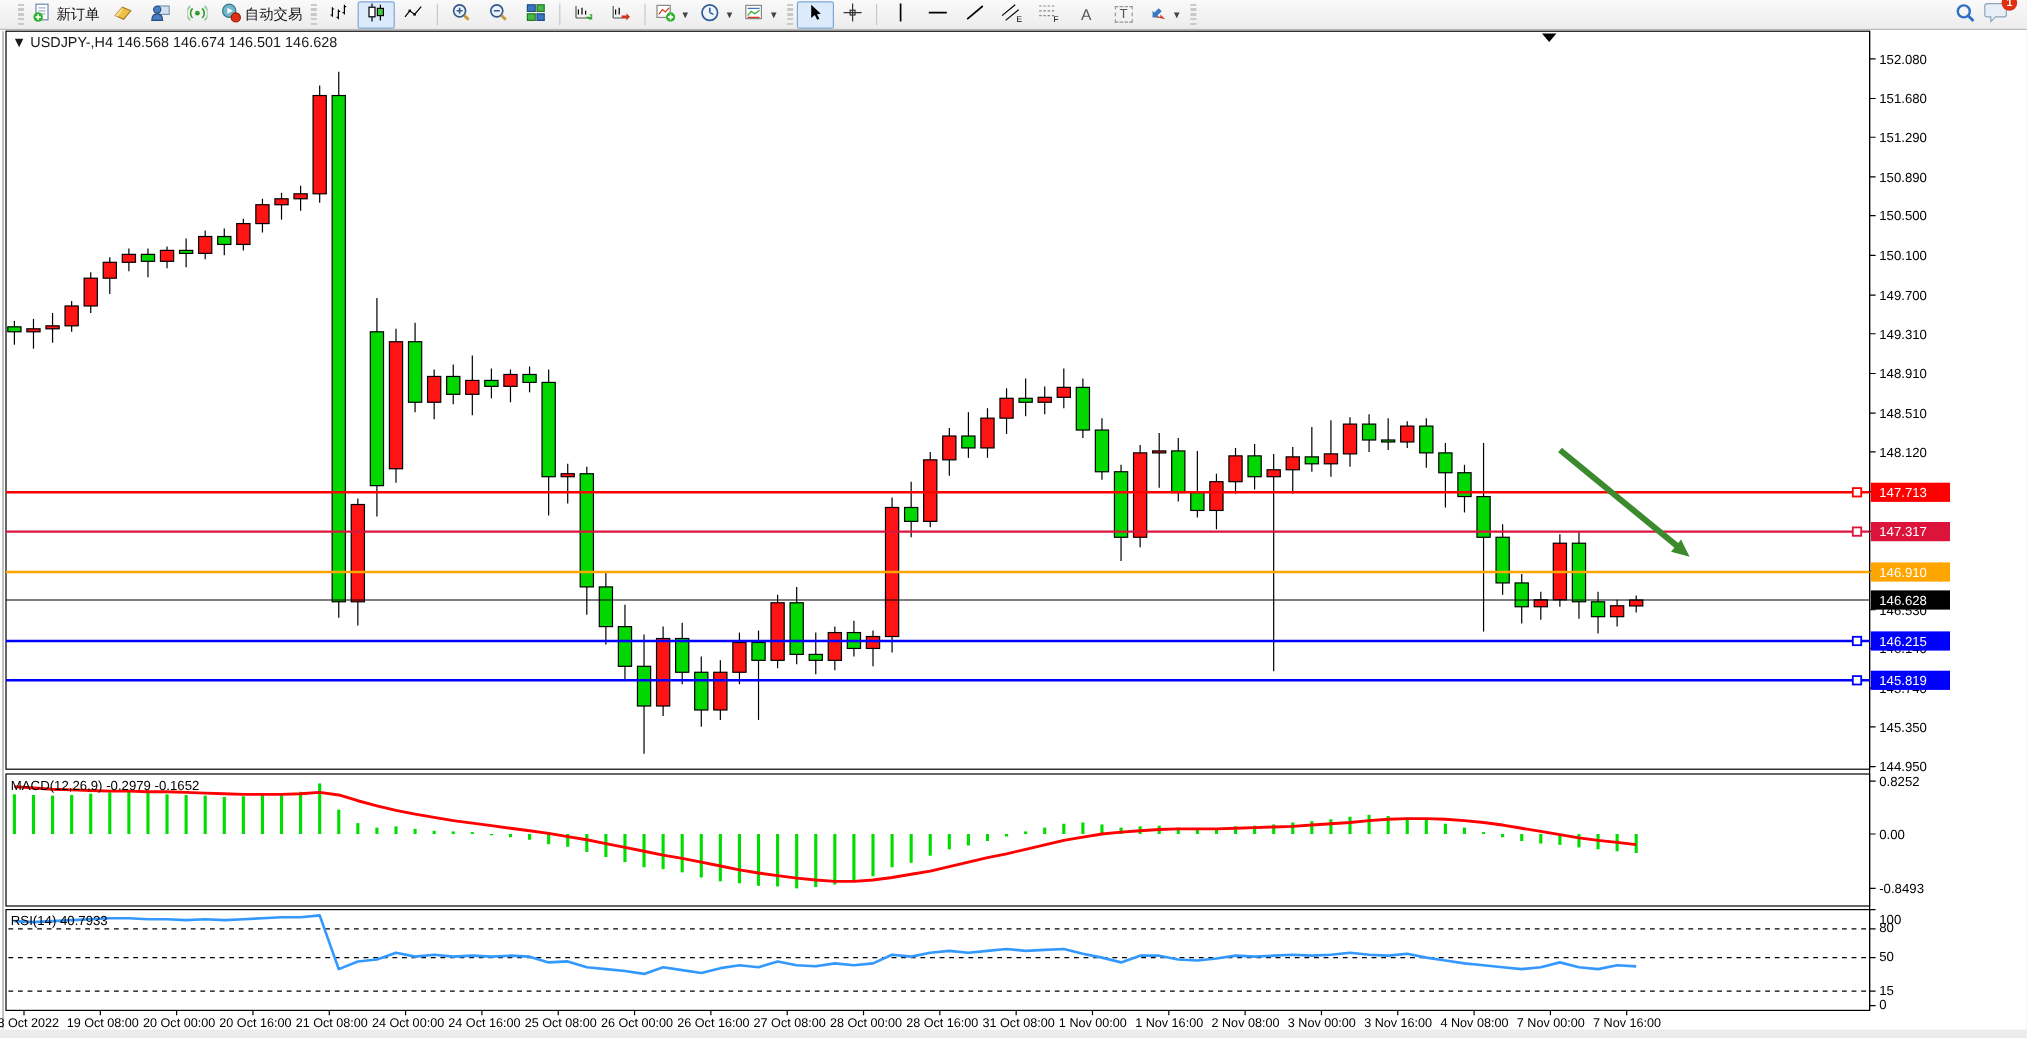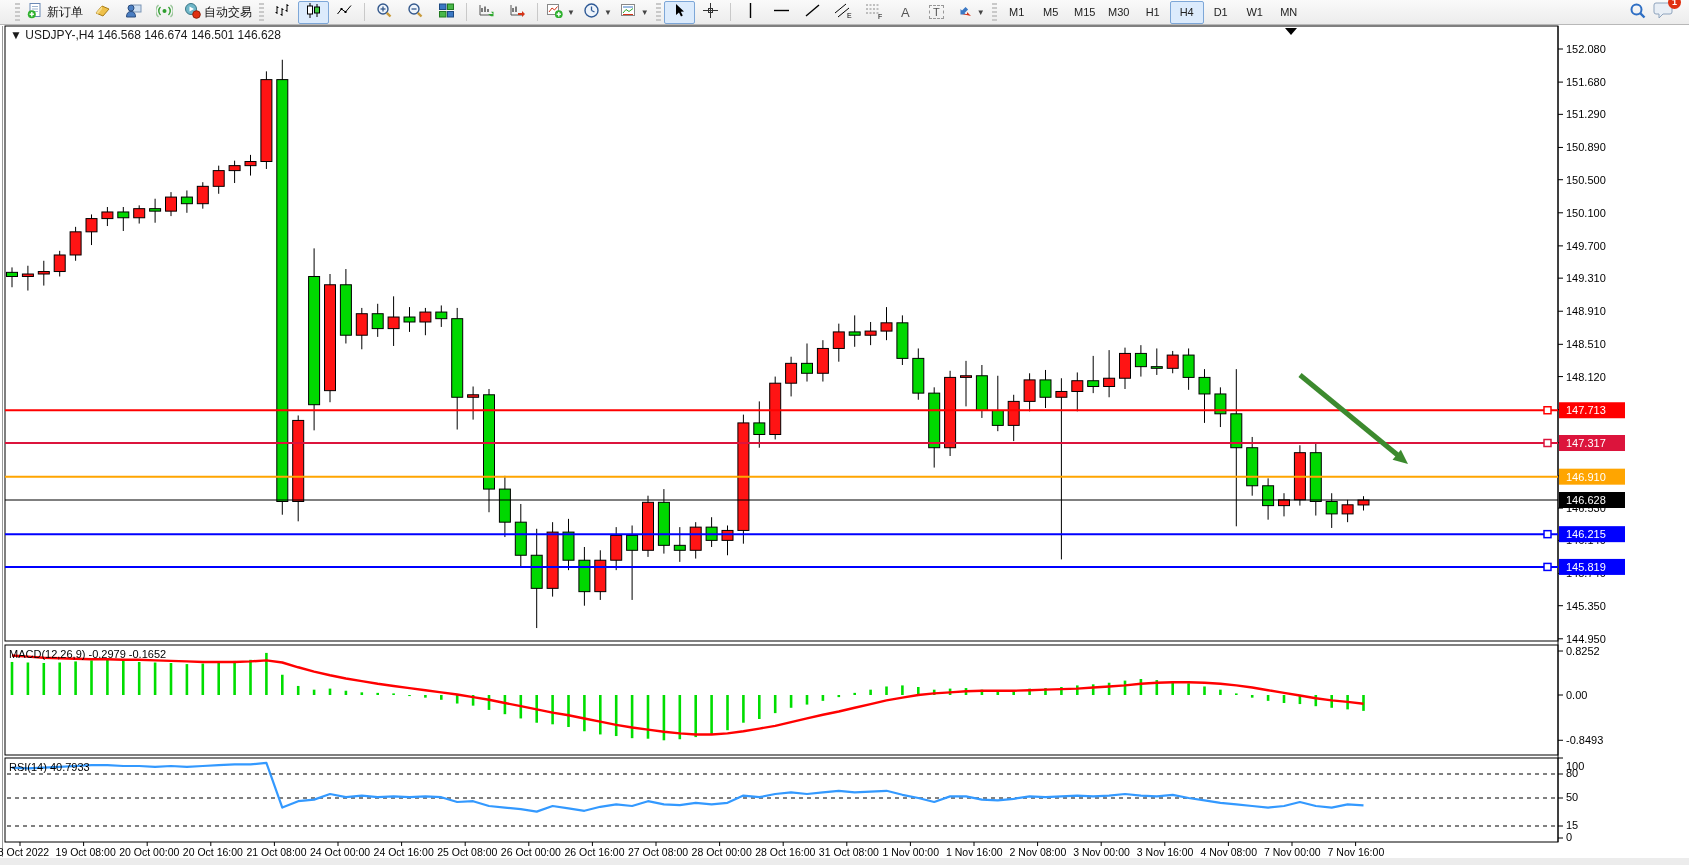--- a/index.html
+++ b/index.html
@@ -264,31 +264,20 @@
       <span>
         <svg width="17" height="17">
             <polygon points="3,9 7,13 7,10.8 12,10.8 12,7.2 7,7.2 7,5" fill="#3b78c4" transform="rotate(-45 8 9)"></polygon>
             <polygon points="14,9 10,5 10,7 5,7" fill="#d43418" transform="translate(1,5)"></polygon>
           </svg>
       </span>
       <span class="dd">▼</span>
     </div>
 
     <div class="grip"></div>
-    <div id="tf-row" style="display:flex;align-items:center;">
-        <div class="tbtn tf">M1</div>
-        <div class="tbtn tf">M5</div>
-        <div class="tbtn tf">M15</div>
-        <div class="tbtn tf">M30</div>
-        <div class="tbtn tf">H1</div>
-        <div class="tbtn tf pressed">H4</div>
-        <div class="tbtn tf">D1</div>
-        <div class="tbtn tf">W1</div>
-        <div class="tbtn tf">MN</div>
-      </div>
 
     <div class="spacer"></div>
 
     <div class="tbtn">
       <span>
         <svg width="18" height="18">
             <circle cx="7.5" cy="7.5" r="5" fill="none" stroke="#2f6fc4" stroke-width="2"></circle>
             <line x1="11.2" y1="11.2" x2="15.5" y2="15.5" stroke="#2f6fc4" stroke-width="2.4"></line>
           </svg>
       </span>

